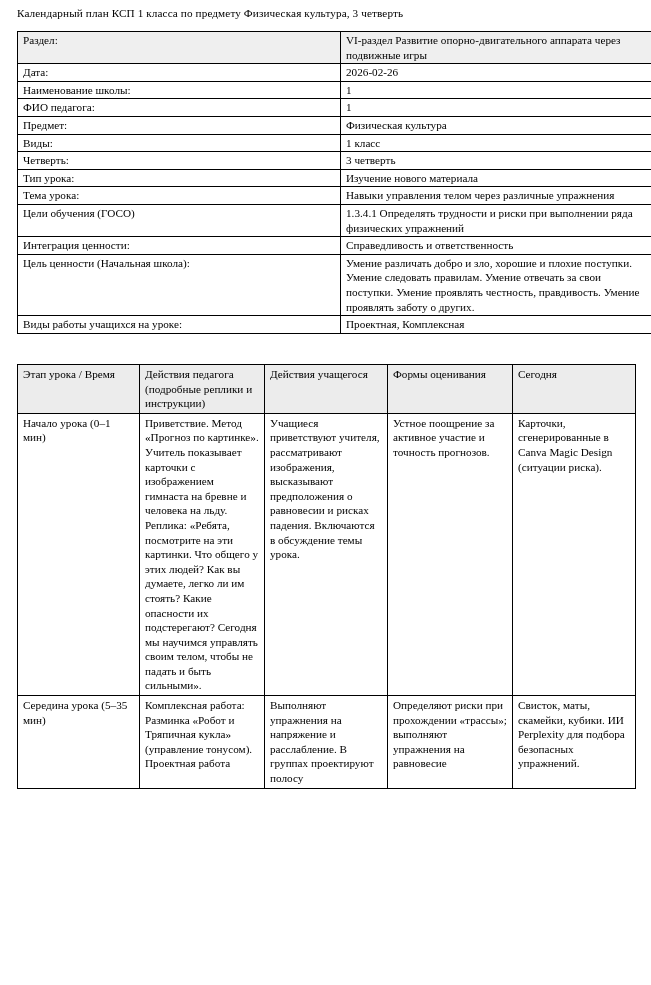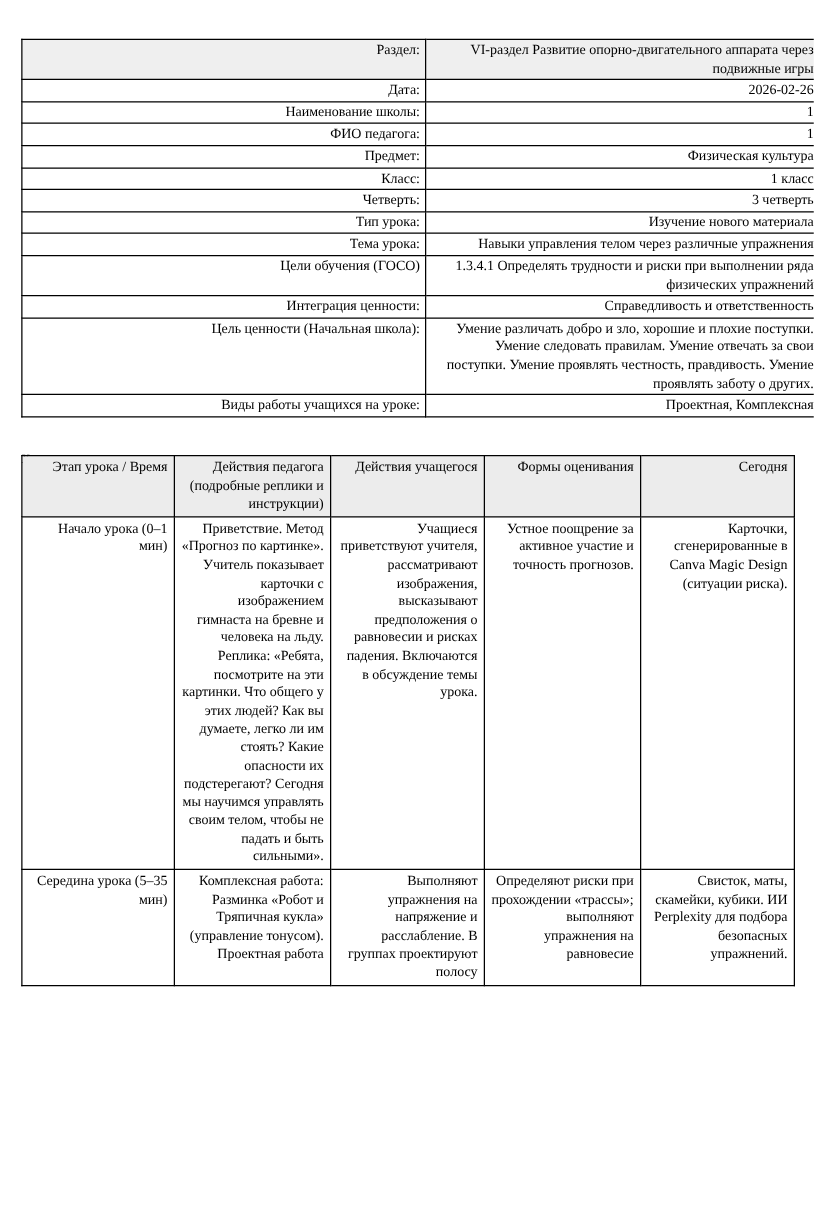--- a/index.html
+++ b/index.html
@@ -48,21 +48,20 @@
     font-size: 11.2px;
     line-height: 14.6px;
   }
   table.doc-table td {
     border: 1px solid #000000;
     vertical-align: top;
     padding: 1px 4px 1px 5px;
     word-wrap: break-word;
     overflow-wrap: break-word;
     hyphens: none;
-    text-align: right;
   }
 
   
   #info-table {
     left: 17px;
     top: 31px;
     width: 618px;
   }
   #info-table td.label-cell { width: 313px; }
   #info-table td.value-cell { width: 305px; }
@@ -82,20 +81,21 @@
   #flow-table col.c2 { width: 125px; }
   #flow-table col.c3 { width: 123px; }
   #flow-table col.c4 { width: 125px; }
   #flow-table col.c5 { width: 123px; }
 </style>
 </head>
 <body>
 
 <div class="page">
 
+  <div class="doc-title">Календарный план КСП 1 класса по предмету Физическая культура, 3 четверть</div>
 
   <table id="info-table" class="doc-table">
     <tbody>
         <tr class="shaded">
           <td class="label-cell">Раздел:</td>
           <td class="value-cell">VI-раздел Развитие опорно-двигательного аппарата через подвижные игры</td>
         </tr>
         <tr>
           <td class="label-cell">Дата:</td>
           <td class="value-cell">2026-02-26</td>
@@ -106,21 +106,21 @@
         </tr>
         <tr>
           <td class="label-cell">ФИО педагога:</td>
           <td class="value-cell">1</td>
         </tr>
         <tr>
           <td class="label-cell">Предмет:</td>
           <td class="value-cell">Физическая культура</td>
         </tr>
         <tr>
-          <td class="label-cell">Класс:</td>
+          <td class="label-cell">Виды:</td>
           <td class="value-cell">1 класс</td>
         </tr>
         <tr>
           <td class="label-cell">Четверть:</td>
           <td class="value-cell">3 четверть</td>
         </tr>
         <tr>
           <td class="label-cell">Тип урока:</td>
           <td class="value-cell">Изучение нового материала</td>
         </tr>

